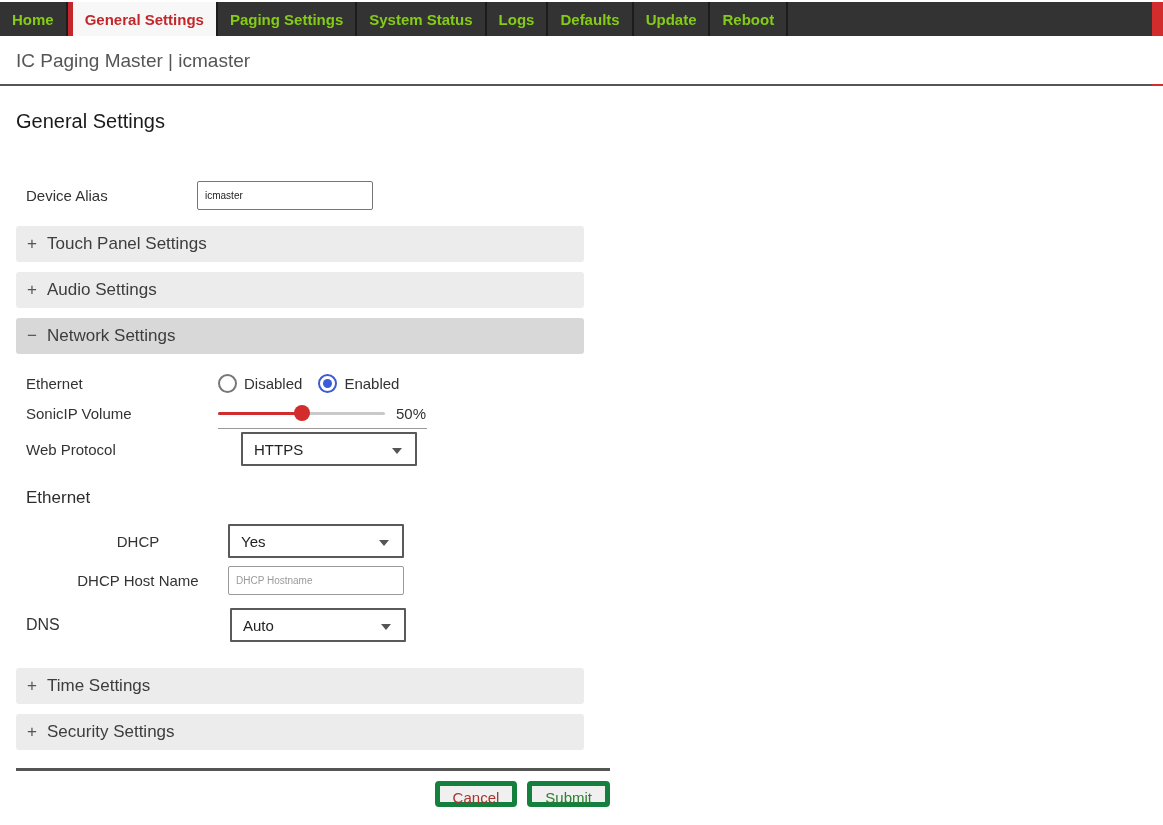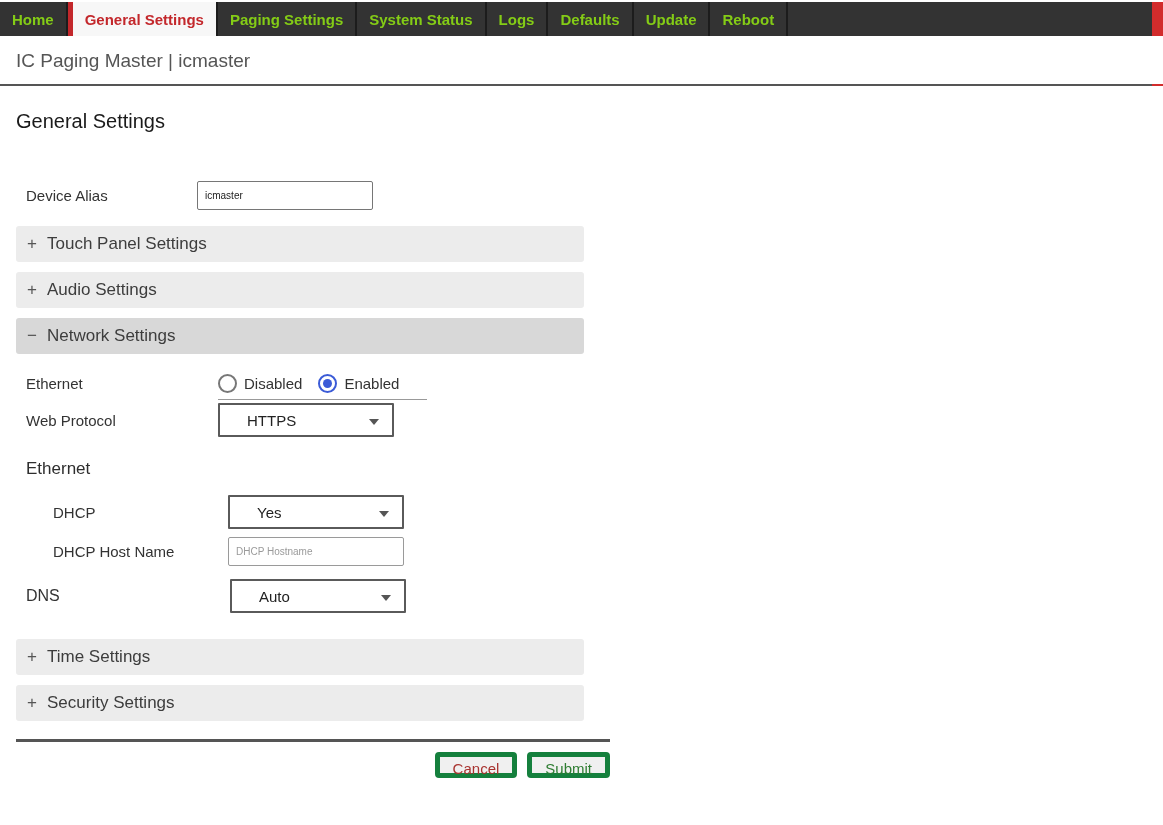--- a/index.html
+++ b/index.html
@@ -48,21 +48,21 @@
   
   .content { padding-left:16px; width:620px; }
   h2.page-heading {
     margin:24px 0 0 0; font-size:20px; font-weight:500; color:#1a1a1a;
   }
 
   .row { display:flex; align-items:center; padding-left:10px; }
   .row .lbl { width:171px; font-size:15px; color:#333; flex:none; }
   .net-row .lbl { width:192px; }
   .indent-row { padding-left:37px; }
-  .indent-row .lbl { width:170px; }
+  .indent-row .lbl { width:170px;text-align:center; }
 
   .alias-row { margin-top:48px; }
   .text-input {
     width:176px; height:29px; border:1px solid #767676; border-radius:2px;
     font-family:inherit; font-size:10px; color:#222; padding:0 7px;
     background:#fff; outline:none;
   }
   .text-input.light { border-color:#9a9a9a; }
   .text-input::placeholder { color:#9a9a9a; opacity:1; }
 
@@ -109,27 +109,27 @@
     position:absolute; top:1px; width:16px; height:16px; margin-left:-8px;
     border-radius:50%; background:#d22c2c;
   }
   .vol-value { font-size:15px; color:#333; margin-left:11px; }
 
   .thin-line {
     margin:6px 0 0 202px; width:209px; height:1px; background:#999;
   }
 
   
-  .select-row { margin-top:3px; }
+  .select-row { margin-top:3px;gap:23px; }
   .select-box {
     width:176px; height:34px; border:2px solid #5a5a5a; border-radius:1px;
     background:#fff; display:flex; align-items:center; cursor:pointer;
     position:relative; flex:none;
   }
-  .select-box .sel-val { font-size:15px; color:#222; padding-left:27px; }
+  .select-box .sel-val { font-size:15px; color:#222; padding-left:11px; }
   .caret {
     position:absolute; right:13px; top:14px;
     width:0; height:0; border-left:5px solid transparent;
     border-right:5px solid transparent; border-top:6px solid #555;
   }
 
   .sub-heading { margin:22px 0 16px 10px; font-size:17px; color:#2e2e2e; }
   .dhcp-row { margin-top:0; }
   .hostname-row { margin-top:8px; }
   .dns-row { margin-top:13px; }
@@ -199,20 +199,29 @@
           <span class="radio-circle"></span>
           <span class="radio-text">Disabled</span>
         </span>
         <span class="radio-opt">
           <span class="radio-circle checked"></span>
           <span class="radio-text">Enabled</span>
         </span>
       </div>
     </div>
 
+    <div class="row net-row vol-row">
+      <span class="lbl">SonicIP Volume</span>
+      <div class="slider">
+        <div class="track"></div>
+        <div class="fill" style="width: 50%;"></div>
+        <div class="thumb" style="left: 50%;"></div>
+      </div>
+      <span class="vol-value">50%</span>
+    </div>
 
     <div class="thin-line"></div>
 
     <div class="row net-row select-row">
       <span class="lbl">Web Protocol</span>
       <div class="select-box">
         <span class="sel-val">HTTPS</span>
         <span class="caret"></span>
       </div>
     </div>

